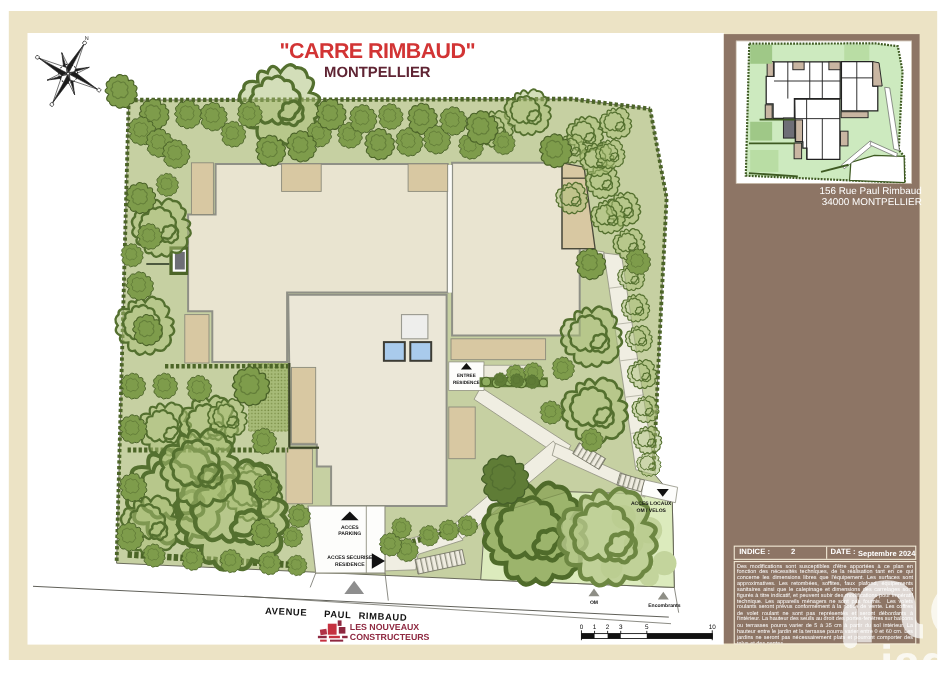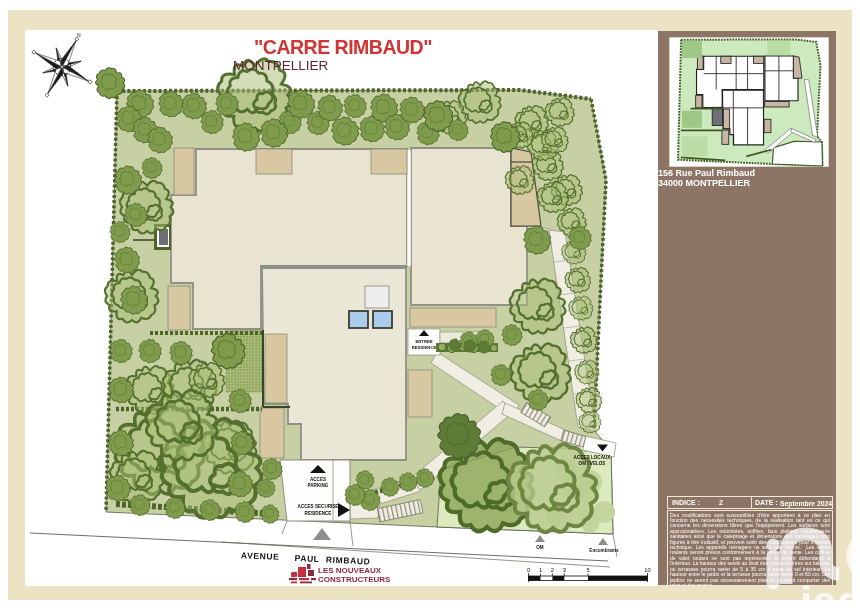--- a/index.html
+++ b/index.html
@@ -333,21 +333,21 @@
         <circle cx="0" cy="31.7" r="1.7" fill="#fff"></circle>
         <circle cx="-31.7" cy="0" r="1.7" fill="#fff"></circle>
         <circle cx="31.7" cy="0" r="1.7" fill="#fff"></circle>
 </g>
 <text x="0" y="-34.5" font-size="5" fill="#1c1c1c" text-anchor="middle" transform="rotate(-28 0 -36)">N</text>
 </g>
 </svg>
 
 <div class="abs" style="left:658px;top:31px;width:178px;height:554px;background:#8d7565"></div>
 <div class="abs" style="left:669px;top:37px;width:160px;height:130px;background:#ffffff"></div>
-<div class="abs" style="left:658px;top:169px;width:180px;text-align:left;color:#fff;font-weight:bold;font-size:9px;line-height:9.5px">156 Rue Paul Rimbaud<br>34000 MONTPELLIER</div>
+<div class="abs" style="left:658px;top:169px;width:180px;text-align:right;color:#fff;font-weight:normal;font-size:9px;line-height:9.5px">156 Rue Paul Rimbaud<br>34000 MONTPELLIER</div>
 
 <div class="abs" style="left:667px;top:496px;width:164px;height:11px;border:1px solid #f2ead6;color:#fff;font-size:7px;font-weight:bold">
 <span class="abs" style="left:4px;top:2px;white-space:nowrap">INDICE :</span>
 <span class="abs" style="left:51px;top:2px">2</span>
 <span class="abs" style="left:87px;top:2px;white-space:nowrap">DATE :</span>
 <span class="abs" style="left:112px;top:2.5px;white-space:nowrap;font-size:6.8px">Septembre 2024</span>
 <span class="abs" style="left:83px;top:0;width:1px;height:11px;background:#f2ead6"></span>
 </div>
 
 <div class="abs" style="left:667px;top:510px;width:160px;height:70.5px;border:1px solid #f2ead6;color:#fff;font-size:5px;line-height:5.42px;padding:1.5px 2px;overflow:hidden;text-align:justify">Des modifications sont susceptibles d'être apportées à ce plan en fonction des nécessités techniques, de la réalisation tant en ce qui concerne les dimensions libres que l'équipement. Les surfaces sont approximatives. Les retombées, soffites, faux plafond, équipements sanitaires ainsi que le calepinage et dimensions des carrelages sont figurés à titre indicatif, et peuvent subir des modifications pour impératif technique. Les appareils ménagers ne sont pas fournis.&nbsp; Les volets roulants seront prévus conformément à la notice de vente. Les coffres de volet roulant ne sont pas représentés et seront débordants à l'intérieur. La hauteur des seuils au droit des portes-fenêtres sur balcons ou terrasses pourra varier de 5 à 35 cm à partir du sol intérieur. La hauteur entre le jardin et la terrasse pourra varier entre 0 et 60 cm. Les jardins ne seront pas nécessairement plats et pourront comporter des talus et des pentes.</div>
@@ -407,13 +407,13 @@
 <g opacity="0.72" fill="none" stroke="#ffffff">
 <circle cx="33" cy="45" r="6.5" fill="#ffffff" stroke="none"></circle>
 <path d="M33,56 L33,83" stroke-width="13" stroke-linecap="round"></path>
 <path d="M46,84 L46,53 Q46,34 66,34 Q86,34 86,53 L86,60 Q86,74 99,74" stroke-width="13"></path>
 <circle cx="133" cy="56" r="20" stroke-width="13"></circle>
 </g>
 <text x="60" y="117" font-size="44" font-weight="bold" fill="#ffffff" opacity="0.75" font-family="Liberation Sans">iad</text>
 </svg>
 
 <div class="abs" style="left:233px;top:36px;width:220px;text-align:center;color:#d23434;font-weight:bold;font-size:19.5px;letter-spacing:-0.5px;white-space:nowrap">"CARRE RIMBAUD"</div>
-<div class="abs" style="left:233px;top:58px;width:220px;text-align:left;color:#5f2433;font-weight:normal;font-size:13.5px">MONTPELLIER</div>
+<div class="abs" style="left:233px;top:58px;width:220px;text-align:center;color:#5f2433;font-weight:bold;font-size:13.5px">MONTPELLIER</div>
 
 </body></html>

